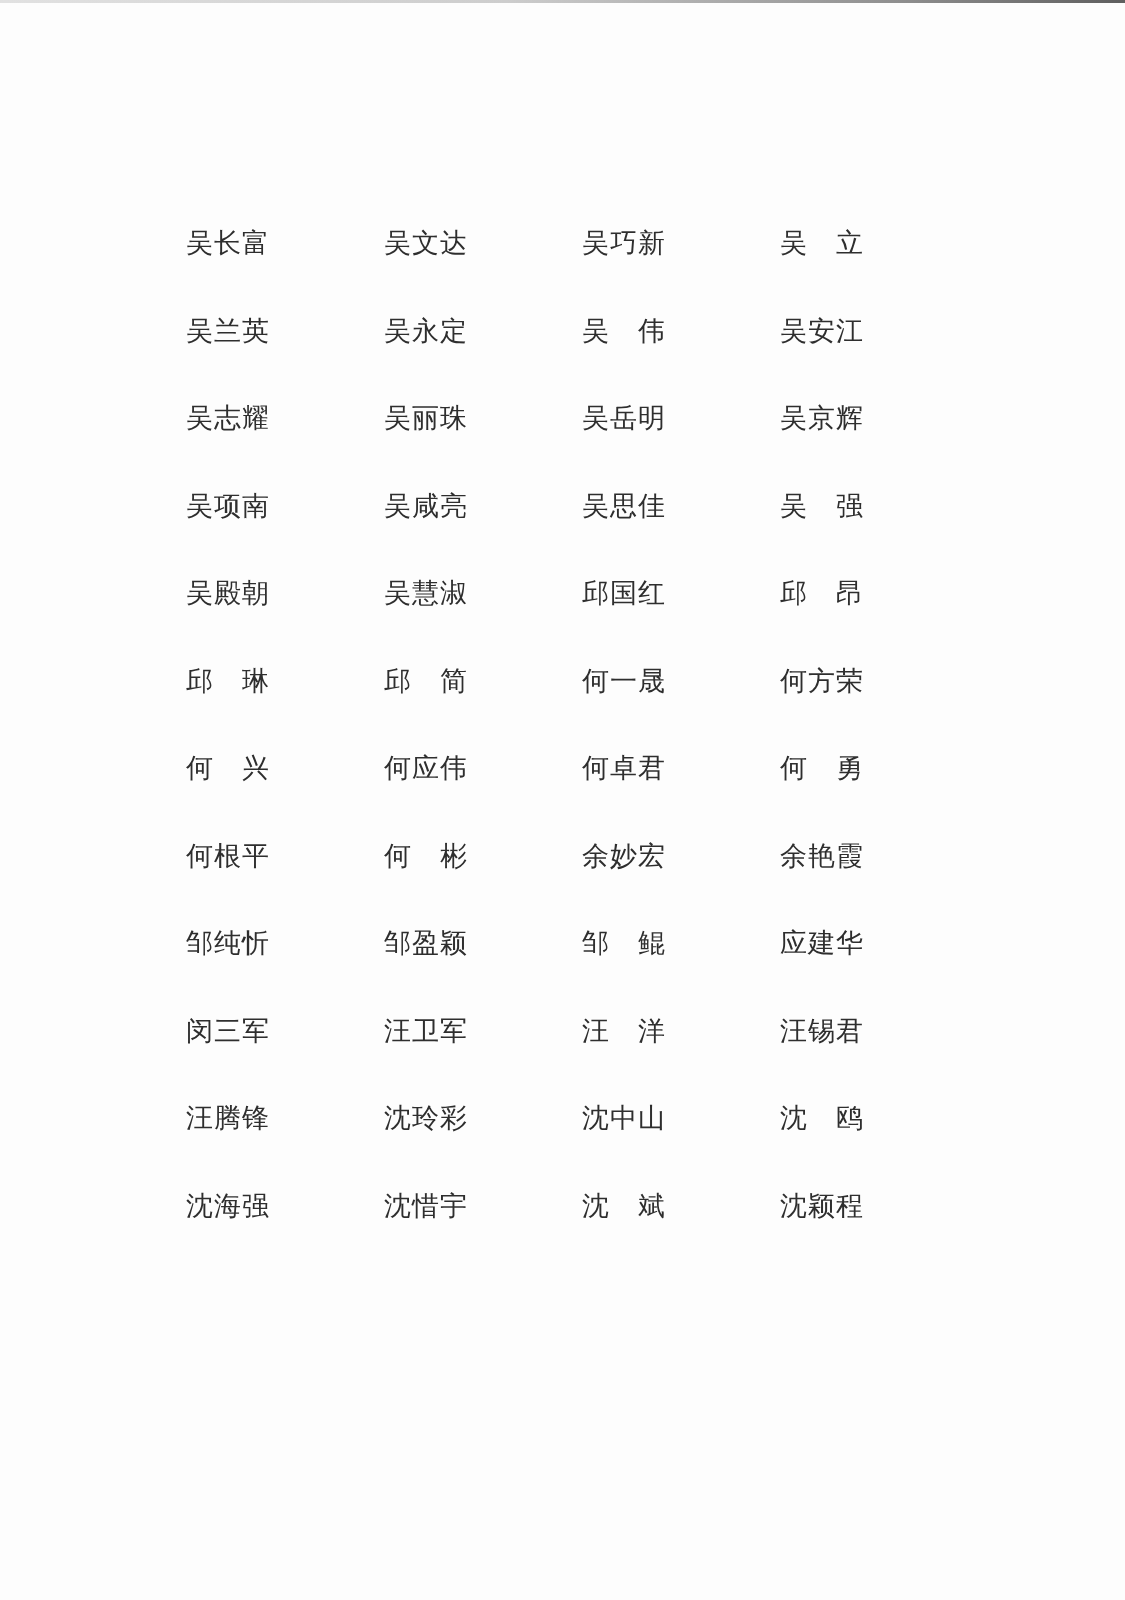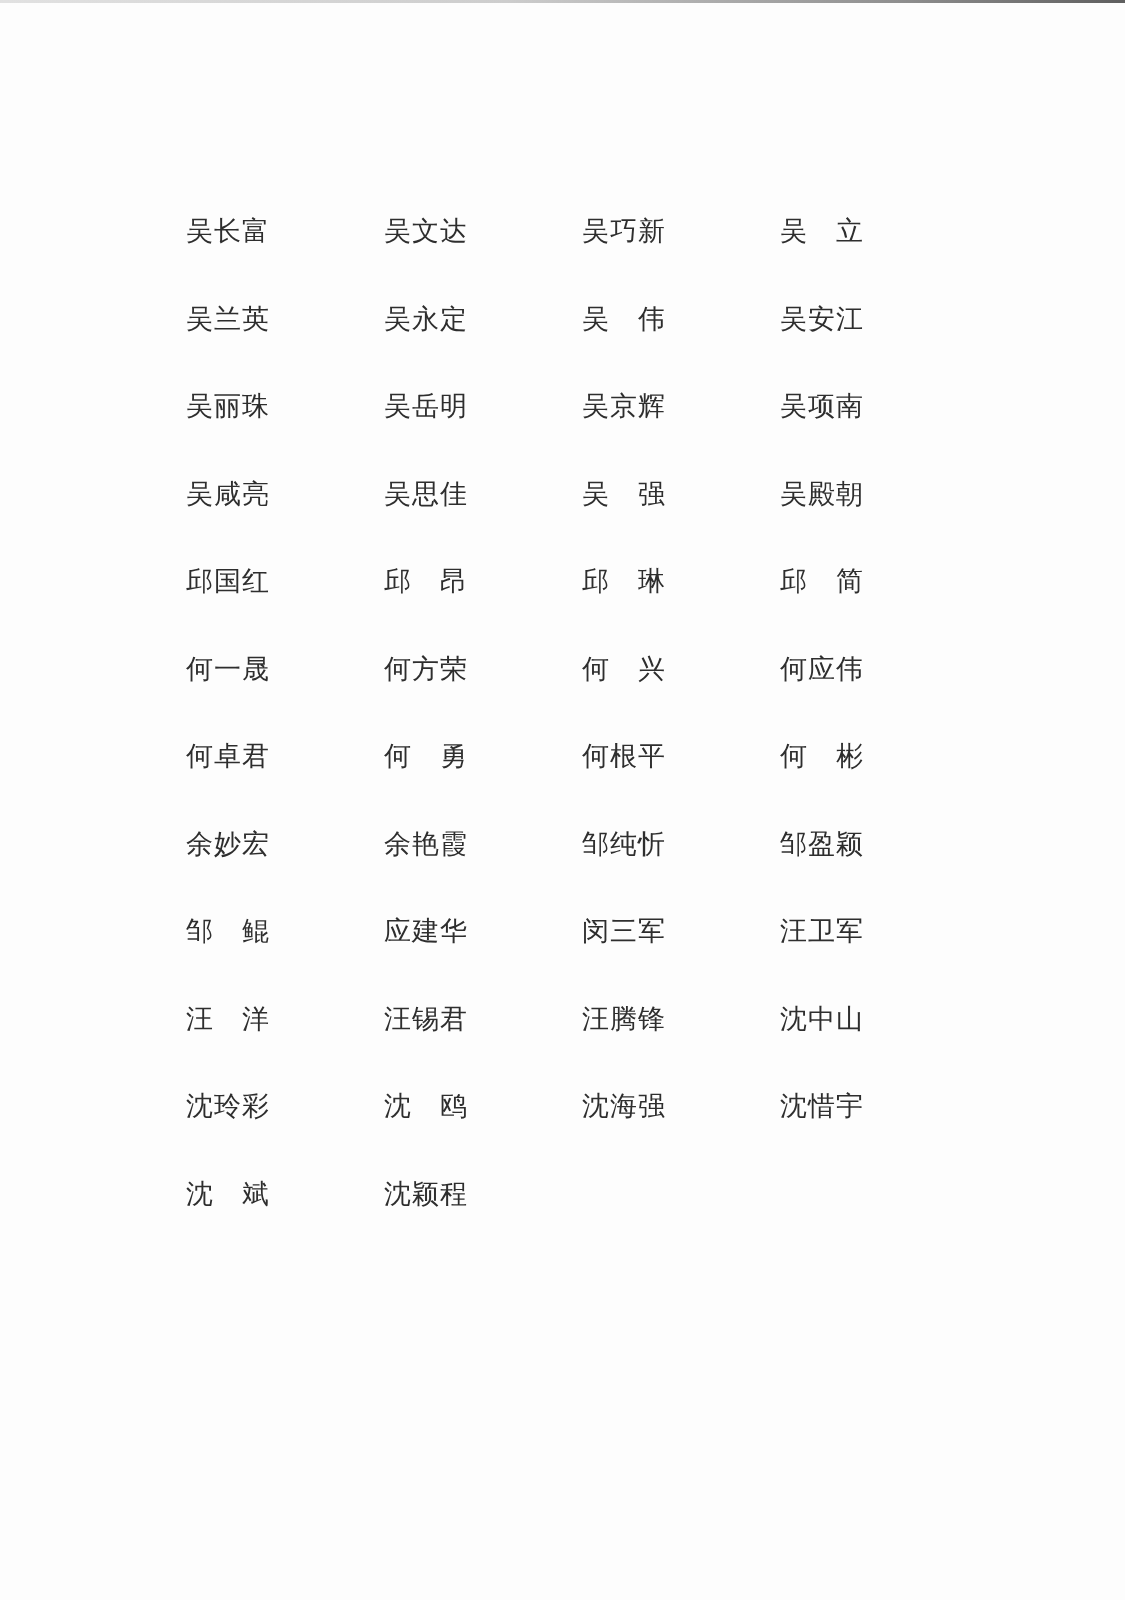--- a/index.html
+++ b/index.html
@@ -17,21 +17,21 @@
     .top-edge {
       position: absolute;
       left: 0; top: 0;
       width: 1125px; height: 3px;
       background: linear-gradient(to right, #d8d8d8 0%, #bdbdbd 45%, #6a6a6a 80%, #2a2a2a 100%);
       opacity: 0.75;
     }
     .name-grid {
       position: absolute;
       left: 186px;
-      top: 212px;
+      top: 224px;
       display: grid;
       grid-template-columns: repeat(4, 198px);
       grid-auto-rows: 87.5px;
     }
     .name-cell {
       font-family: "DejaVu Serif", "Liberation Serif", serif;
       font-size: 27px;
       color: #2e2e2e;
       letter-spacing: 1px;
       line-height: 38px;
@@ -48,30 +48,32 @@
   <div class="name-cell">吴长富</div>
   <div class="name-cell">吴文达</div>
   <div class="name-cell">吴巧新</div>
 
   <div class="name-cell">吴　立</div>
   <div class="name-cell">吴兰英</div>
   <div class="name-cell">吴永定</div>
   <div class="name-cell">吴　伟</div>
 
   <div class="name-cell">吴安江</div>
+  <div class="name-cell">吴志耀</div>
   <div class="name-cell">吴丽珠</div>
   <div class="name-cell">吴岳明</div>
 
   <div class="name-cell">吴京辉</div>
   <div class="name-cell">吴项南</div>
   <div class="name-cell">吴咸亮</div>
 
   <div class="name-cell">吴思佳</div>
   <div class="name-cell">吴　强</div>
   <div class="name-cell">吴殿朝</div>
+  <div class="name-cell">吴慧淑</div>
 
   <div class="name-cell">邱国红</div>
   <div class="name-cell">邱　昂</div>
   <div class="name-cell">邱　琳</div>
   <div class="name-cell">邱　简</div>
 
   <div class="name-cell">何一晟</div>
   <div class="name-cell">何方荣</div>
   <div class="name-cell">何　兴</div>
   <div class="name-cell">何应伟</div>
@@ -88,21 +90,21 @@
 
   <div class="name-cell">邹　鲲</div>
   <div class="name-cell">应建华</div>
   <div class="name-cell">闵三军</div>
   <div class="name-cell">汪卫军</div>
 
   <div class="name-cell">汪　洋</div>
   <div class="name-cell">汪锡君</div>
   <div class="name-cell">汪腾锋</div>
 
+  <div class="name-cell">沈玲彩</div>
   <div class="name-cell">沈中山</div>
-  <div class="name-cell">沈玲彩</div>
   <div class="name-cell">沈　鸥</div>
 
   <div class="name-cell">沈海强</div>
   <div class="name-cell">沈惜宇</div>
   <div class="name-cell">沈　斌</div>
   <div class="name-cell">沈颖程</div>
 </div>
 
 </body></html>

